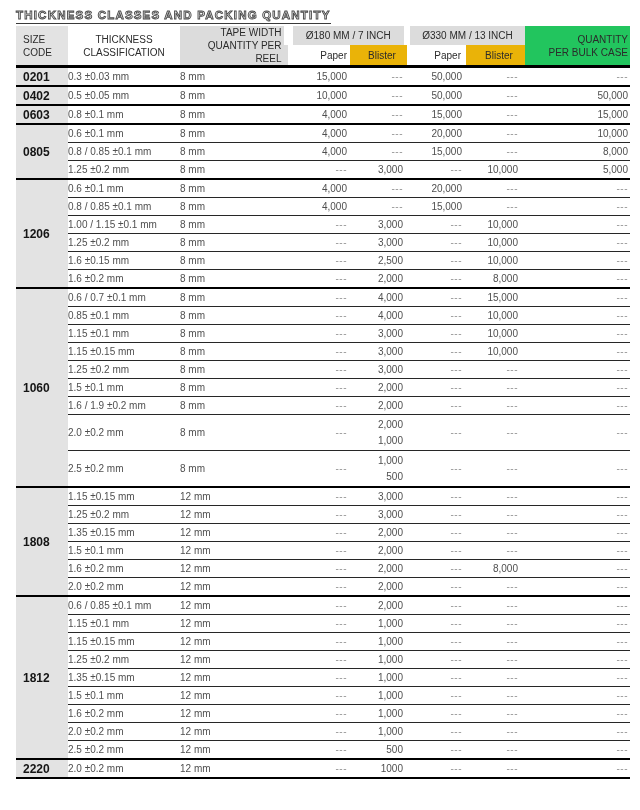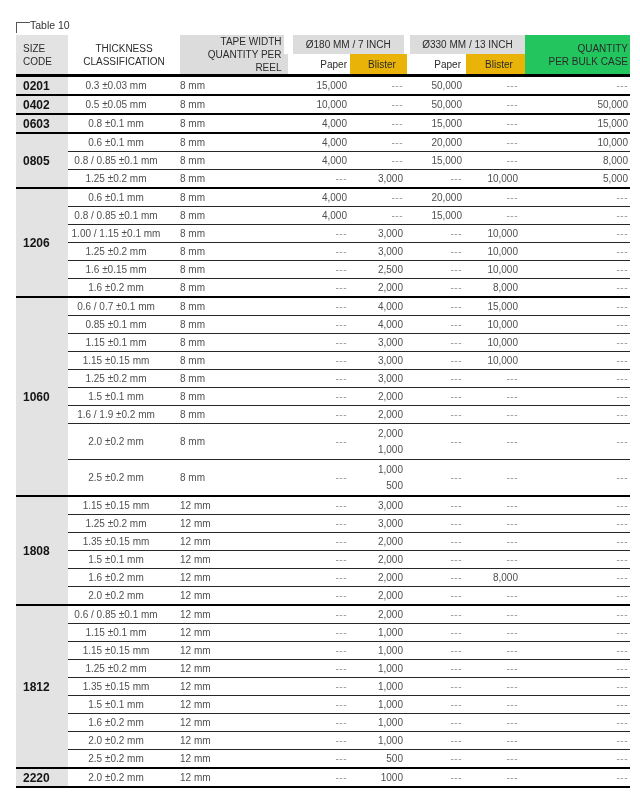--- a/index.html
+++ b/index.html
@@ -65,42 +65,39 @@
 
   
   tbody td{height:17px;line-height:17px;color:#4f4f4f;}
   tbody tr.tall td{height:35px;line-height:16px;}
   tbody tr.tall td div{line-height:16px;}
   th.size-cell{
     background:#e3e3e3;color:#151515;font-weight:700;
     text-align:left;padding-left:7px;font-size:12px;
     border-bottom:2px solid #000;vertical-align:middle;
   }
-  td.thickness{text-align:center;padding-right:16px;}
+  td.thickness{padding-right:16px;}
   td.tape{padding-right:4px;}
   td.paper180{text-align:right;padding-right:3px;}
   td.blister180{text-align:right;padding-right:4px;}
   td.paper330{text-align:right;padding-right:3px;}
   td.blister330{text-align:right;padding-right:7px;}
   td.bulk{text-align:right;padding-right:2px;}
   td.dash{color:#979797;letter-spacing:0.5px;}
 
   tbody tr td{border-bottom:1px solid #272727;}
   tbody tr.group-end td{border-bottom:2px solid #000;}
 </style>
 </head>
 <body>
 
 <div class="page">
 
-
-  <div class="table-label">
-    <span class="corner-bracket"></span>
-    <span>Table 10</span>
-  </div>
+  <span class="doc-title">THICKNESS CLASSES AND PACKING QUANTITY</span>
+
 
   <table id="packing-table">
     <colgroup>
       <col class="c-size">
         <col class="c-thick">
         <col class="c-tape">
       <col class="c-p180">
         <col class="c-b180">
         <col class="c-p330">
         <col class="c-b330">

